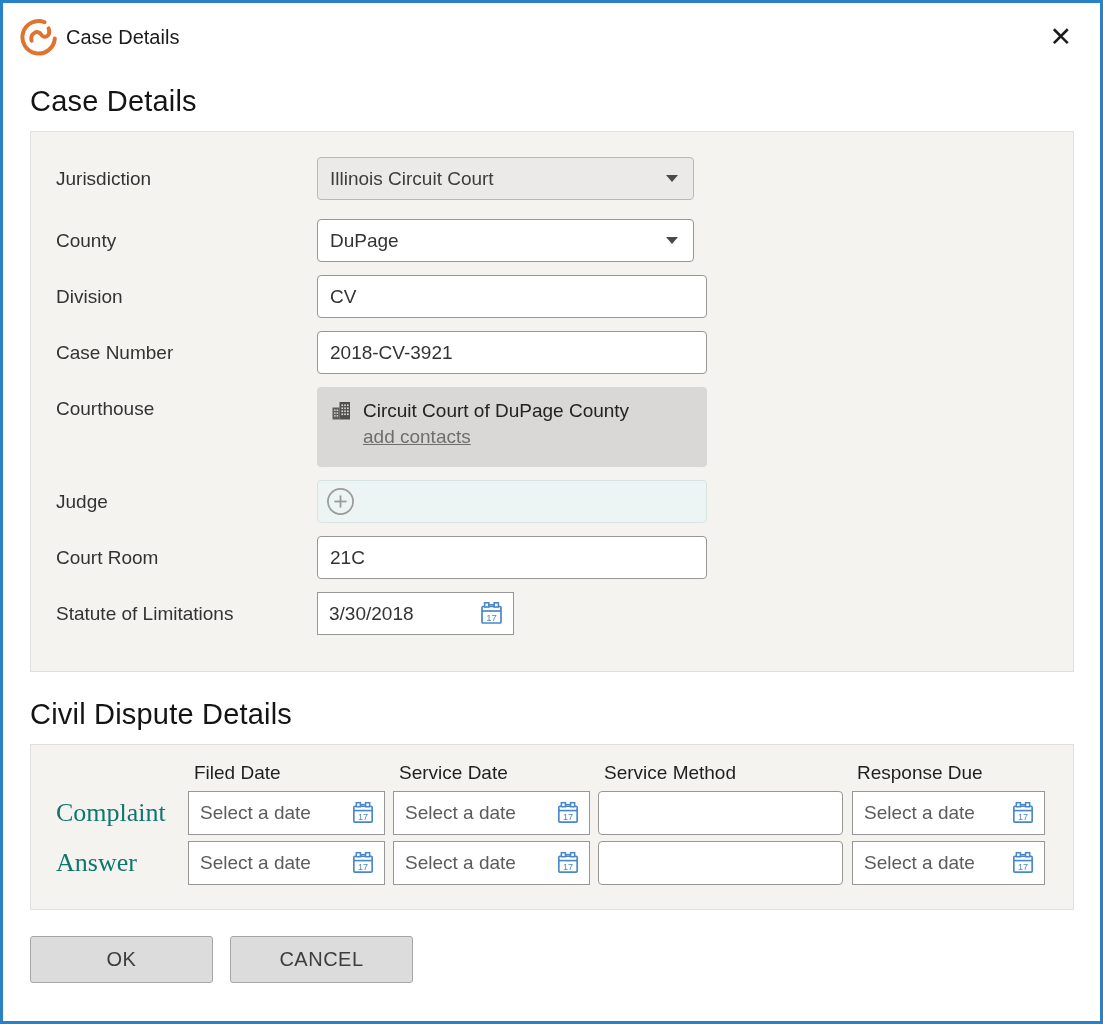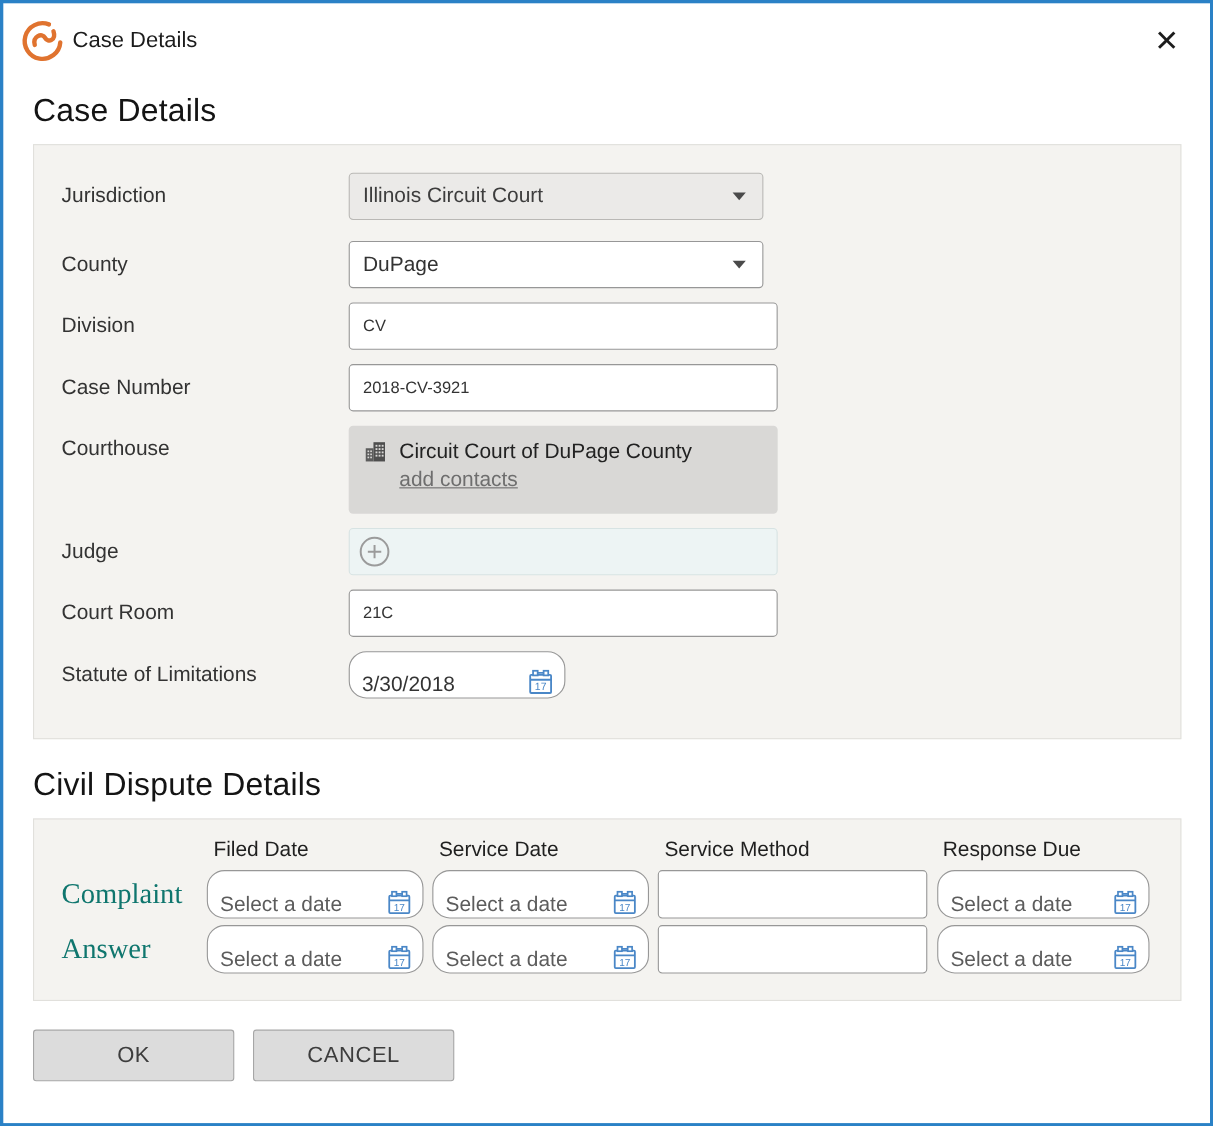--- a/index.html
+++ b/index.html
@@ -84,21 +84,21 @@
     color: #3d3d3d;
     cursor: default;
   }
 
   input.text-input {
     height: 43px; width: 390px;
     background: #ffffff;
     border: 1px solid #979797;
     border-radius: 4px;
     padding: 0 12px;
-    font-size: 15px; color: #333333;
+    font-size: 19px; color: #333333;
     font-family: "Liberation Sans", sans-serif;
     outline: none;
   }
 
   
   .contact-box {
     width: 390px; height: 80px;
     background: #d9d8d6;
     border-radius: 4px;
     padding: 12px 10px 0 13px;
@@ -124,22 +124,22 @@
     display: flex; align-items: center;
     padding: 0 7px;
     cursor: pointer;
   }
 
   
   .date-field {
     height: 43px; width: 197px;
     background: #ffffff;
     border: 1px solid #979797;
-    border-radius: 16px;
-    display: flex; align-items: flex-end; justify-content: space-between;
+    border-radius: 0;
+    display: flex; align-items: center; justify-content: space-between;
     padding: 0 8px 0 11px;
     font-size: 19px;
     cursor: pointer;
   }
   .date-field .date-text { color: #333333; }
   .date-field .date-text.placeholder { color: #5c5c5c; }
   .date-field svg { flex: 0 0 auto; }
 
   
   .table-header-row { display: flex; margin-bottom: 7px; align-items: flex-end; }

